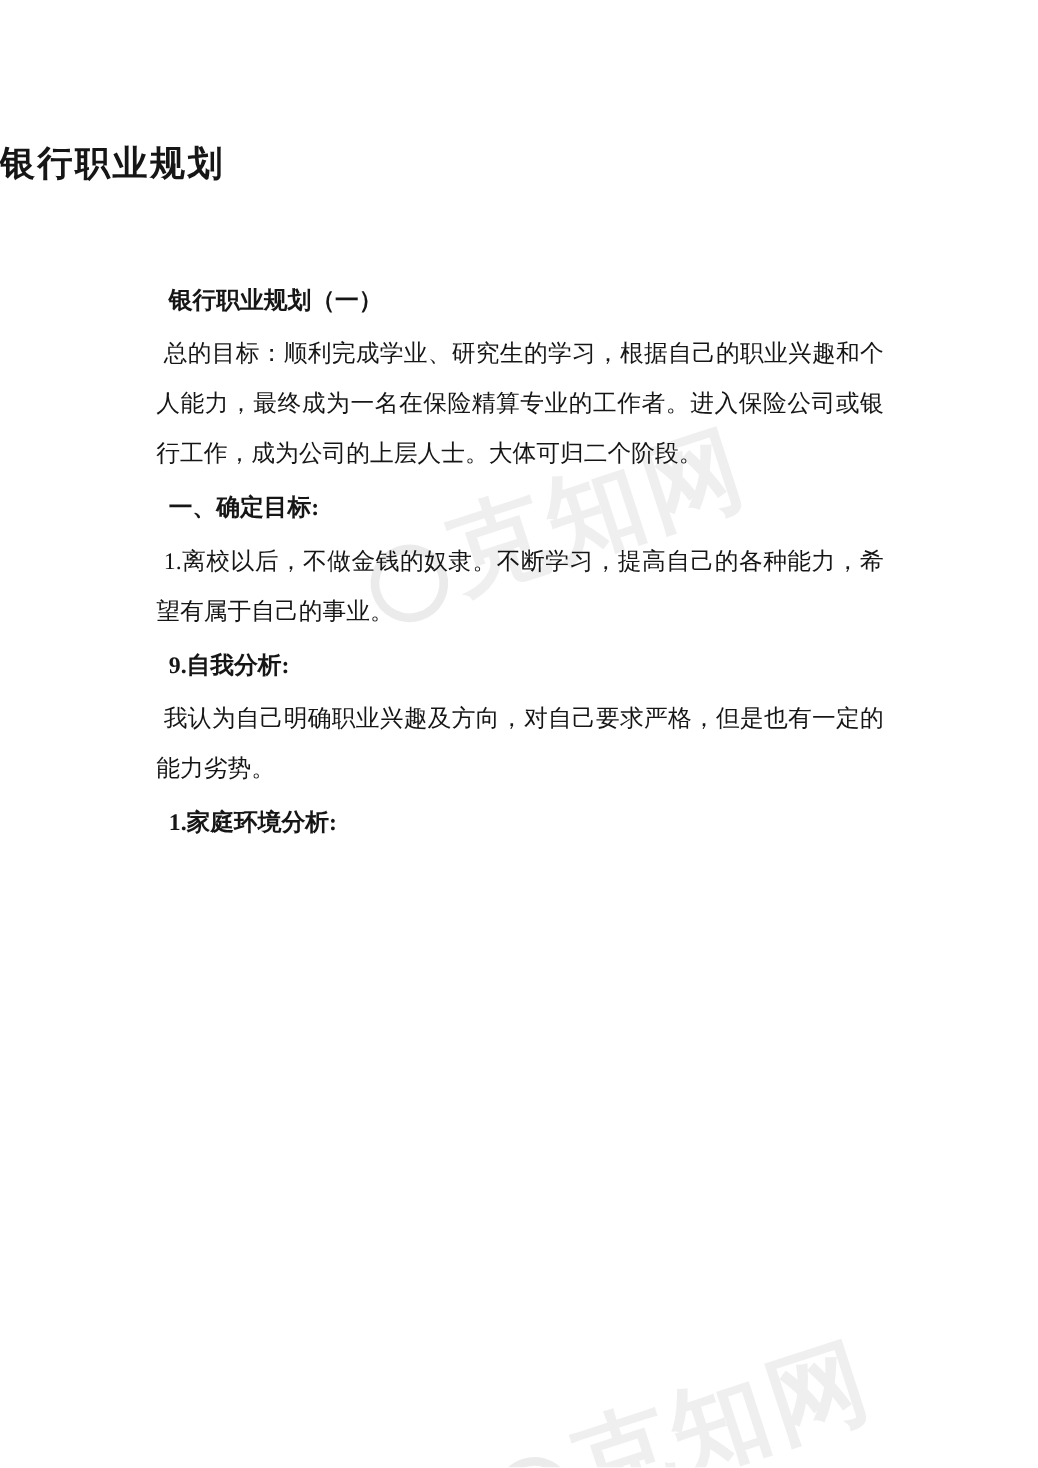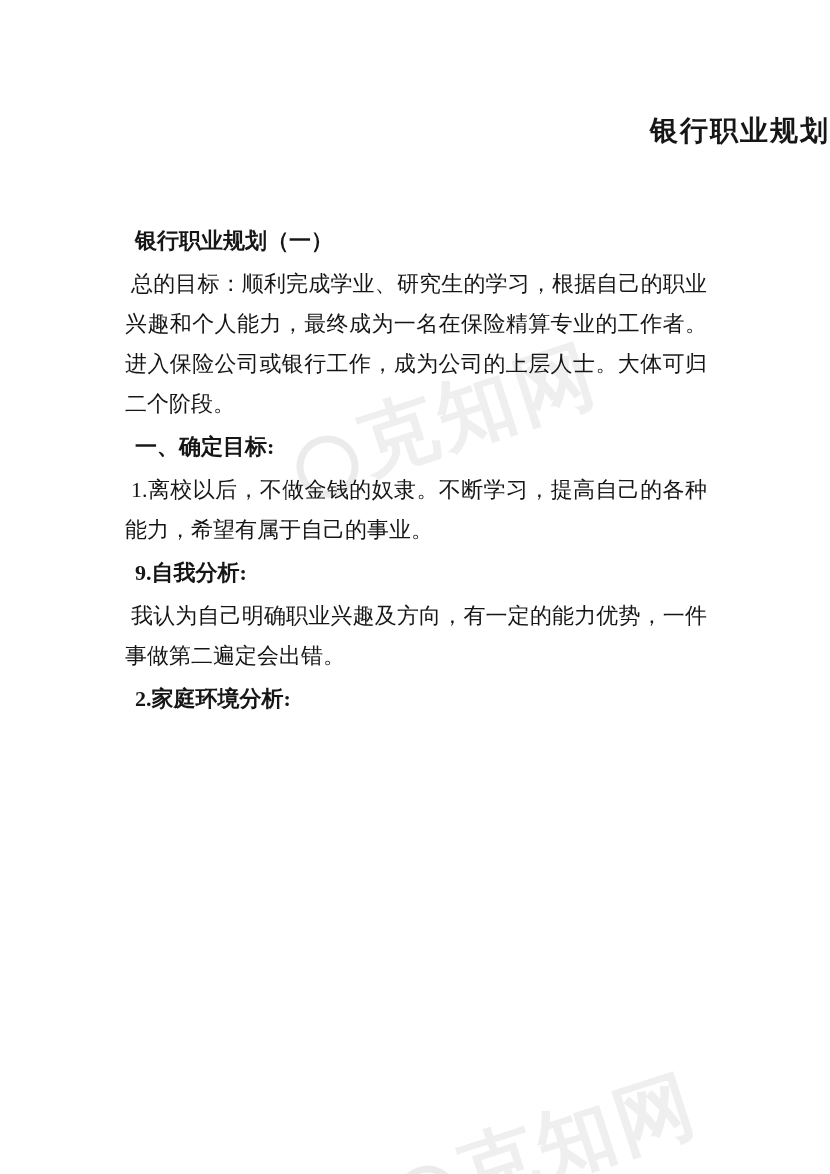--- a/index.html
+++ b/index.html
@@ -14,35 +14,35 @@
     overflow: hidden;
     font-family: "Liberation Serif", "DejaVu Serif", serif;
     color: #161616;
   }
 
   .doc-title {
     position: absolute;
     top: 112px;
     left: 0;
     width: 100%;
-    text-align: right;
+    text-align: left;
     font-size: 28px;
     font-weight: bold;
     letter-spacing: 2px;
   }
 
   .doc-body {
     position: absolute;
     top: 221px;
     left: 125px;
     width: 582px;
   }
 
   .para {
-    font-size: 22px;
+    font-size: 19px;
     line-height: 40px;
     margin-bottom: 3px;
     text-indent: 6px;
     text-align: justify;
     word-break: break-all;
   }
   .para.bold {
     font-weight: bold;
     text-indent: 10px;
   }
@@ -93,17 +93,17 @@
   </div>
 
   <h1 class="doc-title">银行职业规划</h1>
 
   <div class="doc-body">
       <p class="para bold">银行职业规划（一）</p>
       <p class="para">总的目标：顺利完成学业、研究生的学习，根据自己的职业兴趣和个人能力，最终成为一名在保险精算专业的工作者。进入保险公司或银行工作，成为公司的上层人士。大体可归二个阶段。</p>
       <p class="para bold">一、确定目标:</p>
       <p class="para">1.离校以后，不做金钱的奴隶。不断学习，提高自己的各种能力，希望有属于自己的事业。</p>
       <p class="para bold">9.自我分析:</p>
-      <p class="para">我认为自己明确职业兴趣及方向，有一定的能力优势，一件事做第二遍定会出错。</p>
-      <p class="para bold">2.家庭环境分析:</p>
+      <p class="para">我认为自己明确职业兴趣及方向，对自己要求严格，但是也有一定的能力劣势。</p>
+      <p class="para bold">1.家庭环境分析:</p>
     </div>
 
 </div>
 
 </body></html>

